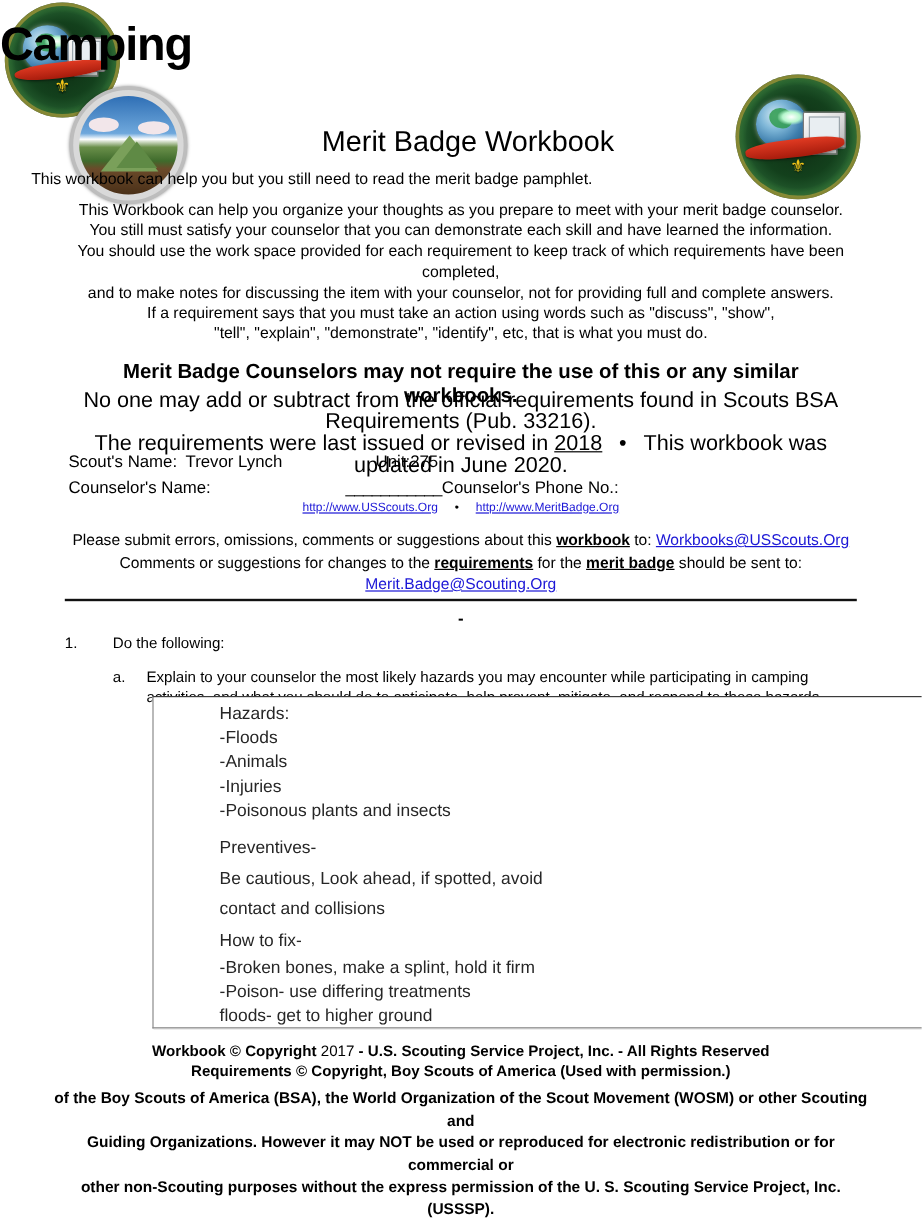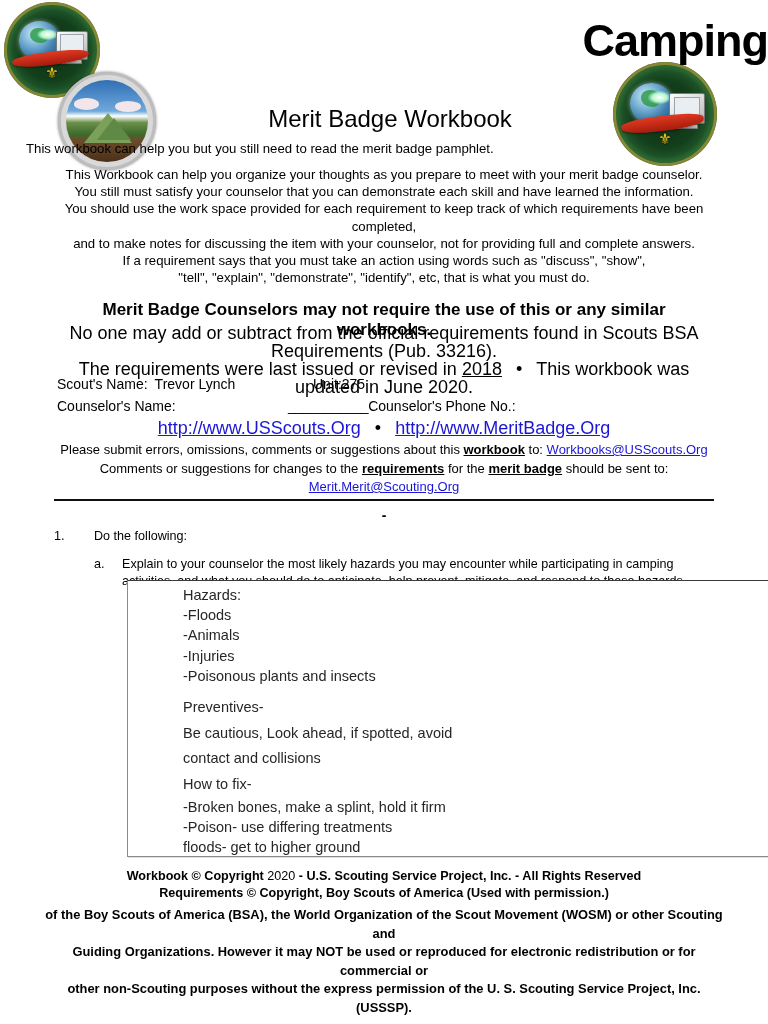--- a/index.html
+++ b/index.html
@@ -167,22 +167,22 @@
     border-left: 17px solid transparent;
     border-right: 17px solid transparent;
     border-bottom: 22px solid #5f8a45;
   }
 
   
   .title {
     position: absolute;
     left: 0; right: 0;
     top: 18px;
-    text-align: right;
-    font-size: 45px;
+    text-align: left;
+    font-size: 39px;
     font-weight: bold;
     letter-spacing: -1px;
     line-height: 1;
   }
   .subtitle {
     position: absolute;
     left: 0; right: 0;
     top: 106px;
     text-align: center;
     font-size: 24px;
@@ -241,21 +241,21 @@
   .scout-value { margin-left: 7px; }
   .unit { position: absolute; left: 256px; top: 0; }
   .blank { letter-spacing: -.5px; }
   .phone-wrap { position: absolute; left: 231px; top: 0; }
 
   .links-row {
     position: absolute;
     left: 0; right: 0;
     top: 418px;
     text-align: center;
-    font-size: 18px;
+    font-size: 10px;
   }
   a.lnk, .lnk {
     color: #1b16d6;
     text-decoration: underline;
   }
   .dot-sep { padding: 0 14px; }
 
   .submit {
     position: absolute;
     left: 58px;
@@ -428,21 +428,21 @@
     </div>
   </div>
 
   <div class="links-row">
     <span class="lnk">http://www.USScouts.Org</span><span class="dot-sep">•</span><span class="lnk">http://www.MeritBadge.Org</span>
   </div>
 
   <div class="submit">
     <div><span>Please submit errors, omissions, comments or suggestions about this </span><span class="b u">workbook</span><span> to: </span><span class="lnk">Workbooks@USScouts.Org</span></div>
     <div><span>Comments or suggestions for changes to the </span><span class="b u">requirements</span><span> for the </span><span class="b u">merit badge</span><span> should be sent to:</span></div>
-    <div><span class="lnk">Merit.Merit@Scouting.Org</span></div>
+    <div><span class="lnk">Merit.Badge@Scouting.Org</span></div>
   </div>
 
   <hr class="rule">
   <div class="dash">-</div>
 
   <div class="req">
     <div class="req-1">
       <span class="req-num">1.</span>
       <span>Do the following:</span>
     </div>
@@ -464,21 +464,21 @@
       <div class="ln sp">Be cautious, Look ahead, if spotted, avoid</div>
       <div class="ln sp">contact and collisions</div>
       <div class="ln sp">How to fix-</div>
       <div class="ln">-Broken bones, make a splint, hold it firm</div>
       <div class="ln">-Poison- use differing treatments</div>
       <div class="ln">floods- get to higher ground</div>
     </div>
   </div>
 
   <div class="footer-a">
-    <div><span>Workbook © Copyright </span><span class="yr">2020</span><span> - U.S. Scouting Service Project, Inc. - All Rights Reserved</span></div>
+    <div><span>Workbook © Copyright </span><span class="yr">2017</span><span> - U.S. Scouting Service Project, Inc. - All Rights Reserved</span></div>
     <div>Requirements © Copyright, Boy Scouts of America (Used with permission.)</div>
   </div>
 
   <div class="footer-b">
     <div>of the Boy Scouts of America (BSA), the World Organization of the Scout Movement (WOSM) or other Scouting and</div>
     <div>Guiding Organizations. However it may NOT be used or reproduced for electronic redistribution or for commercial or</div>
     <div>other non-Scouting purposes without the express permission of the U. S. Scouting Service Project, Inc. (USSSP).</div>
   </div>
 
 </div>

